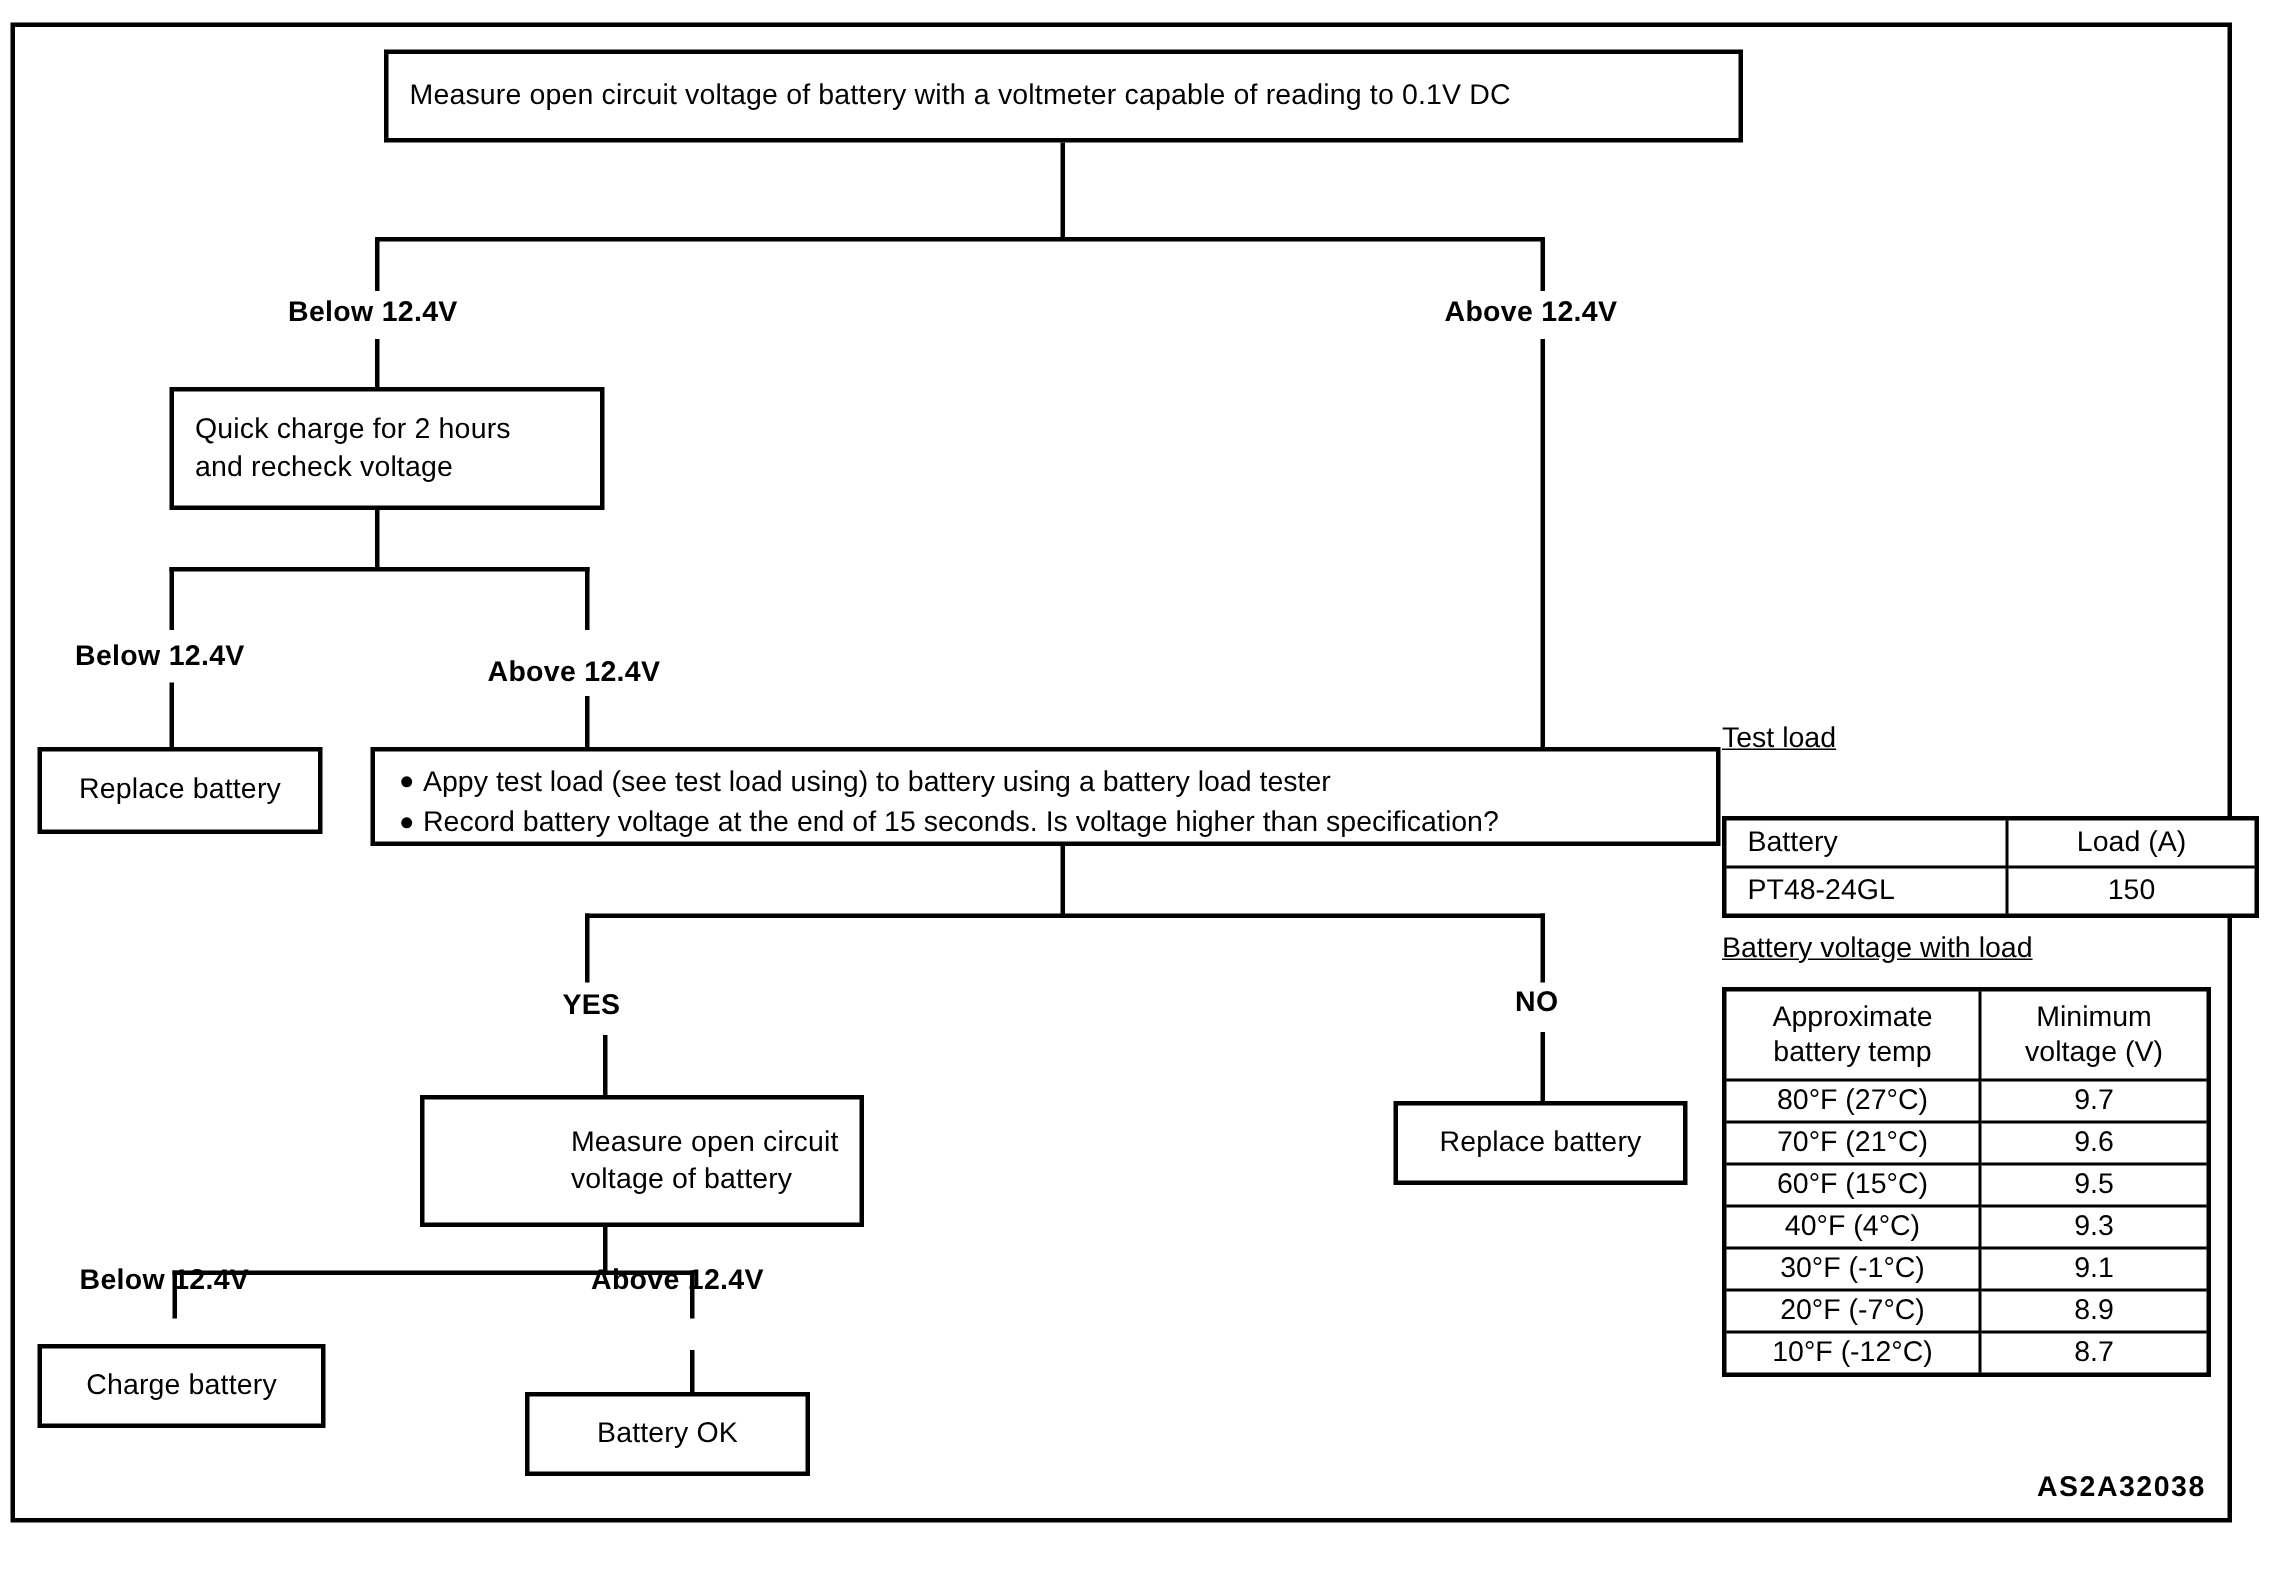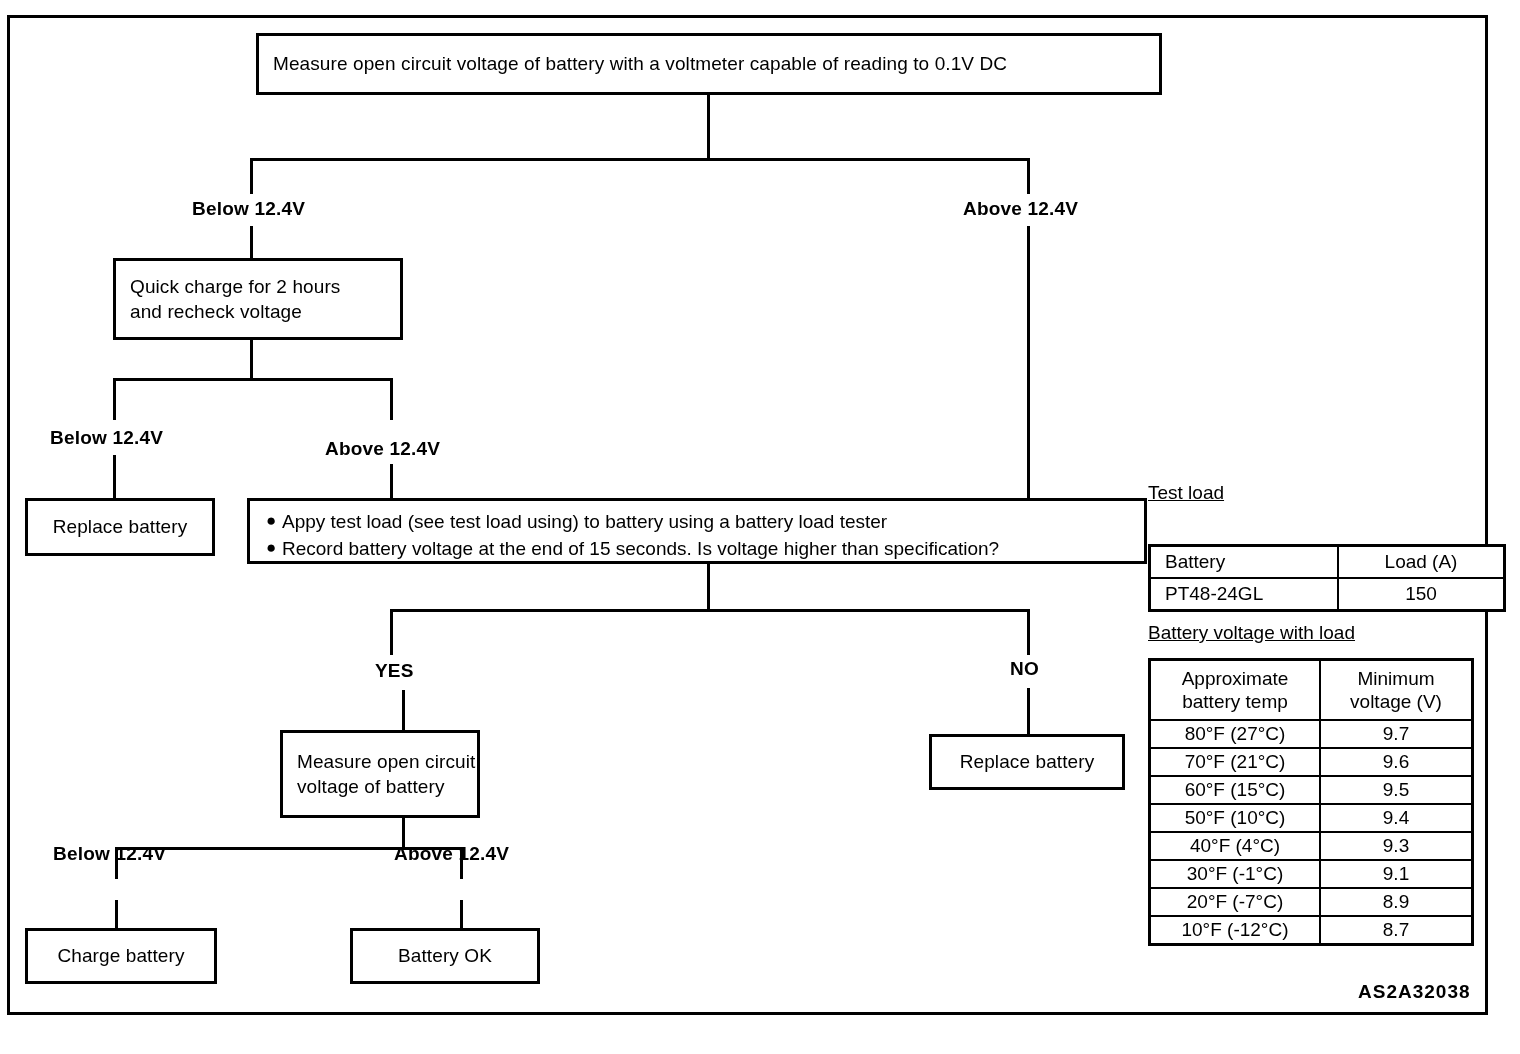--- a/index.html
+++ b/index.html
@@ -217,21 +217,21 @@
   <div class="hline" style="left:390px; top:609px; width:640px;"></div>
   <div class="vline" style="left:390px; top:609px; height:46px;"></div>
   <div class="vline" style="left:1027px; top:609px; height:46px;"></div>
 
   <div class="edge-label" style="left:375px; top:660px;">YES</div>
   <div class="edge-label" style="left:1010px; top:658px;">NO</div>
 
   <div class="vline" style="left:402px; top:690px; height:40px;"></div>
   <div class="vline" style="left:1027px; top:688px; height:46px;"></div>
 
-  <div class="box twoline" id="measure-ocv-box" style="left:280px; top:730px; width:200px; height:88px;">
+  <div class="box twoline" id="measure-ocv-box" style="left:280px; top:730px; width:296px; height:88px;justify-content:flex-end;">
     <span class="nowrap">
       <span>Measure open circuit</span><br>
       <span>voltage of battery</span>
     </span>
   </div>
 
   <div class="box center" id="replace-battery-no" style="left:929px; top:734px; width:196px; height:56px;">
     <span>Replace battery</span>
   </div>
 
@@ -239,21 +239,21 @@
   <div class="hline" style="left:115px; top:847px; width:348px;"></div>
   <div class="vline" style="left:115px; top:847px; height:32px;"></div>
   <div class="vline" style="left:460px; top:847px; height:32px;"></div>
 
   <div class="edge-label" style="left:53px; top:843px;">Below 12.4V</div>
   <div class="edge-label" style="left:394px; top:843px;">Above 12.4V</div>
 
   <div class="vline" style="left:115px; top:900px; height:30px;"></div>
   <div class="vline" style="left:460px; top:900px; height:30px;"></div>
 
-  <div class="box center" id="charge-battery-box" style="left:25px; top:928px; width:192px; height:56px;">
+  <div class="box center" id="charge-battery-box" style="left:25px; top:896px; width:192px; height:56px;">
     <span>Charge battery</span>
   </div>
 
   <div class="box center" id="battery-ok-box" style="left:350px; top:928px; width:190px; height:56px;">
     <span>Battery OK</span>
   </div>
 
   <div class="table-caption" style="left:1148px; top:482px;">Test load</div>
 
   <table class="chart outer" id="test-load-table" style="left:1148px; top:512px;margin-top:32px;">
@@ -293,24 +293,20 @@
       </tr>
       <tr>
         <td class="temp">70°F (21°C)</td>
         <td class="volt">9.6</td>
       </tr>
       <tr>
         <td class="temp">60°F (15°C)</td>
         <td class="volt">9.5</td>
       </tr>
       <tr>
-        <td class="temp">50°F (10°C)</td>
-        <td class="volt">9.4</td>
-      </tr>
-      <tr>
         <td class="temp">40°F (4°C)</td>
         <td class="volt">9.3</td>
       </tr>
       <tr>
         <td class="temp">30°F (-1°C)</td>
         <td class="volt">9.1</td>
       </tr>
       <tr>
         <td class="temp">20°F (-7°C)</td>
         <td class="volt">8.9</td>

